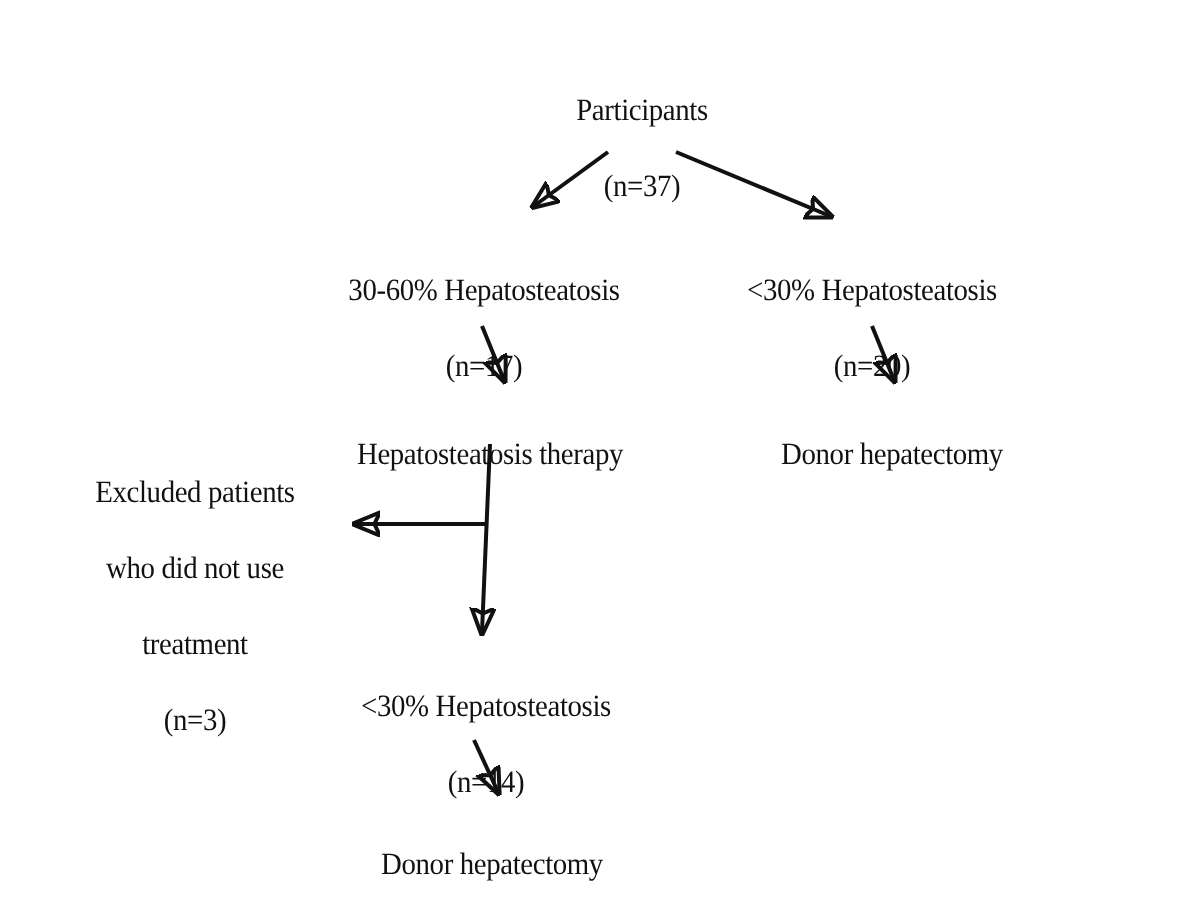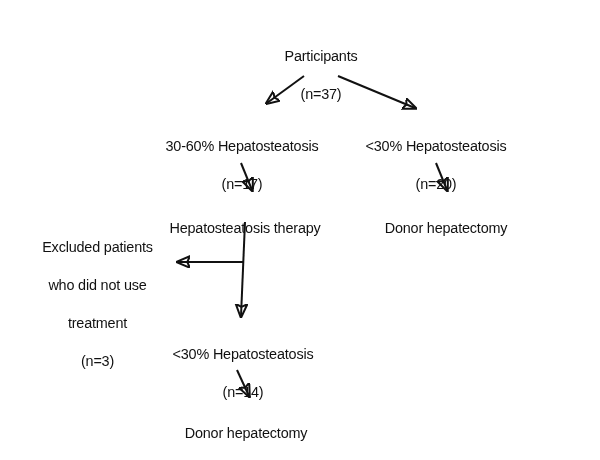--- a/index.html
+++ b/index.html
@@ -6,21 +6,21 @@
     margin: 0;
     padding: 0;
     background: #ffffff;
   }
   #flowchart-root {
     position: relative;
     width: 600px;
     height: 460px;
     background: #ffffff;
     overflow: hidden;
-    font-family: Liberation Sans, sans-serif;
+    font-family: Liberation Serif, serif;
   }
   .node {
     position: absolute;
     color: #111111;
     font-size: 15.5px;
     line-height: 19px;
     font-weight: 400;
     text-align: center;
     letter-spacing: -0.2px;
     white-space: pre-line;

